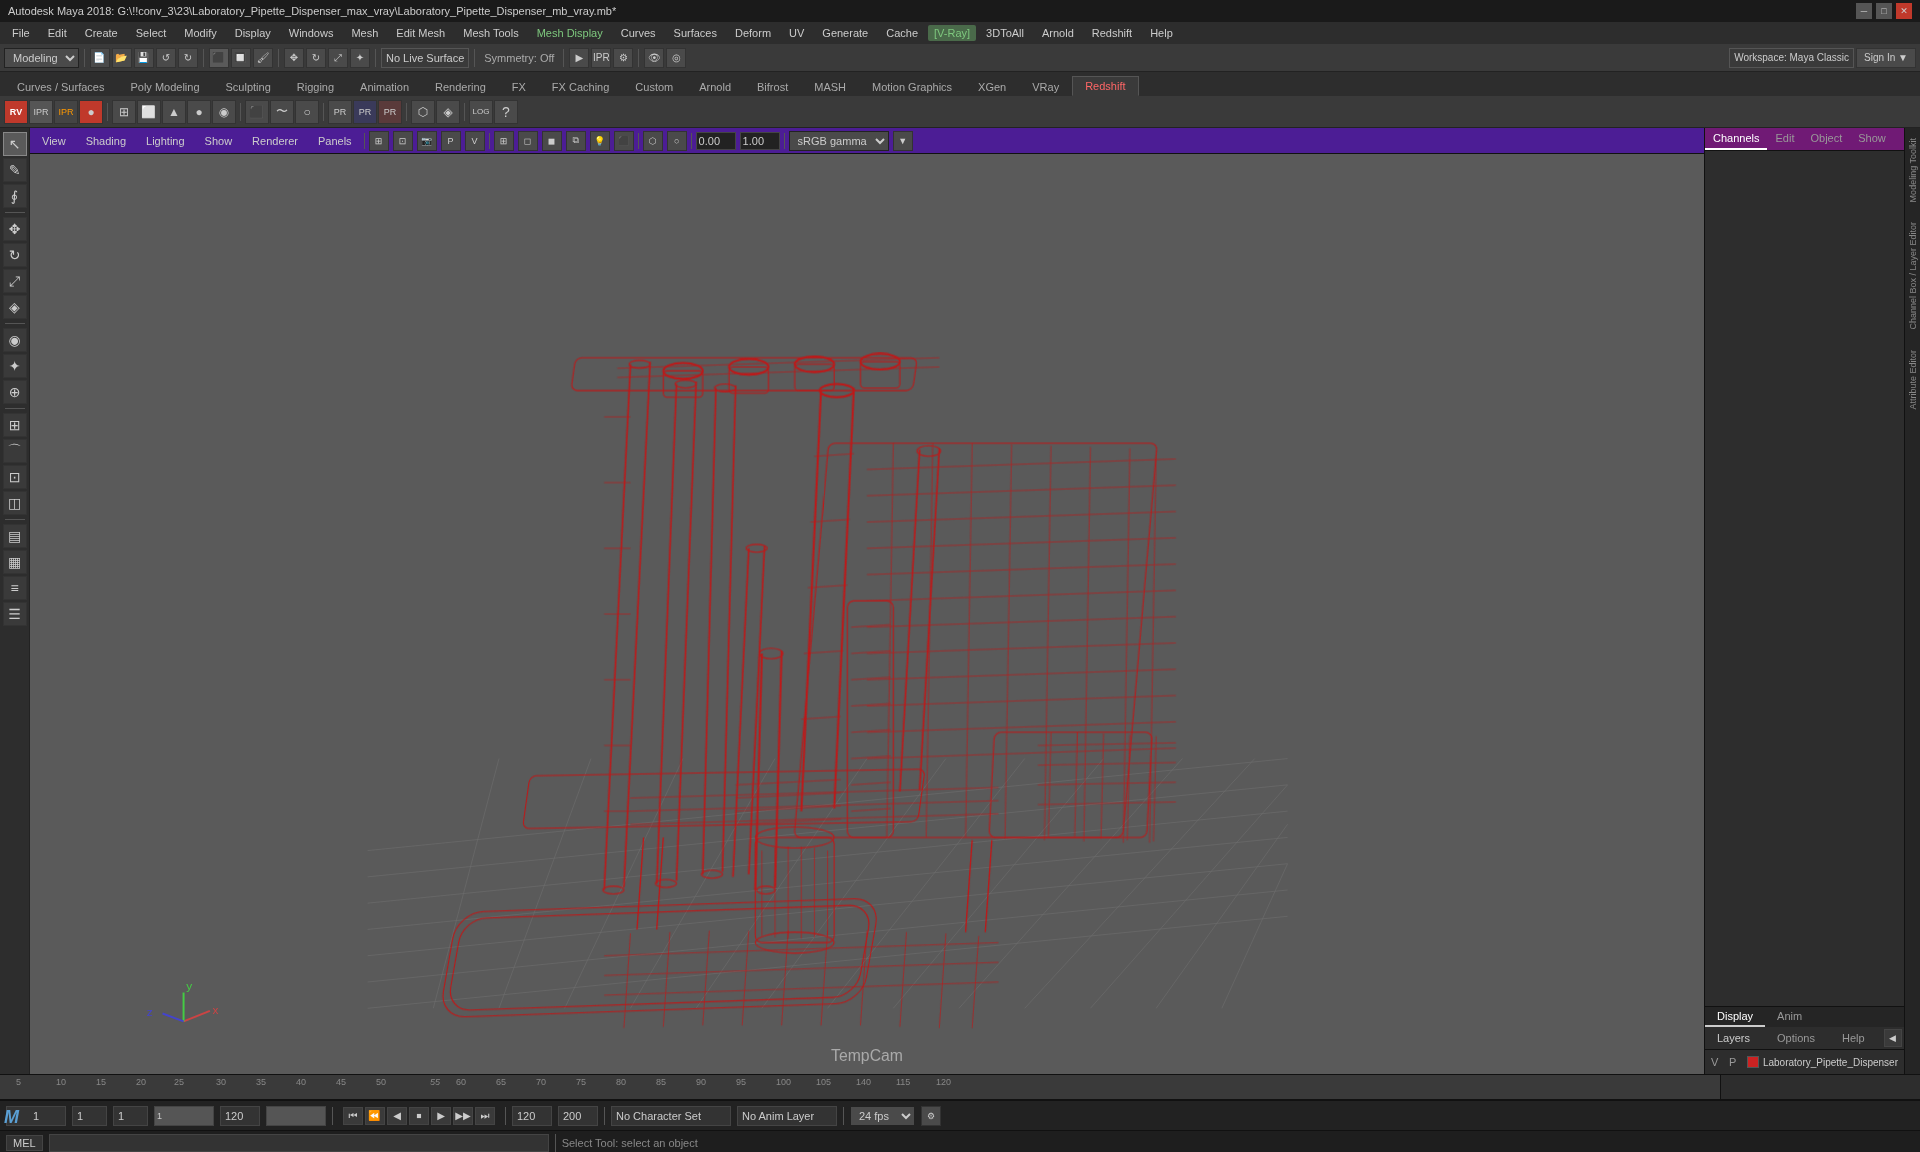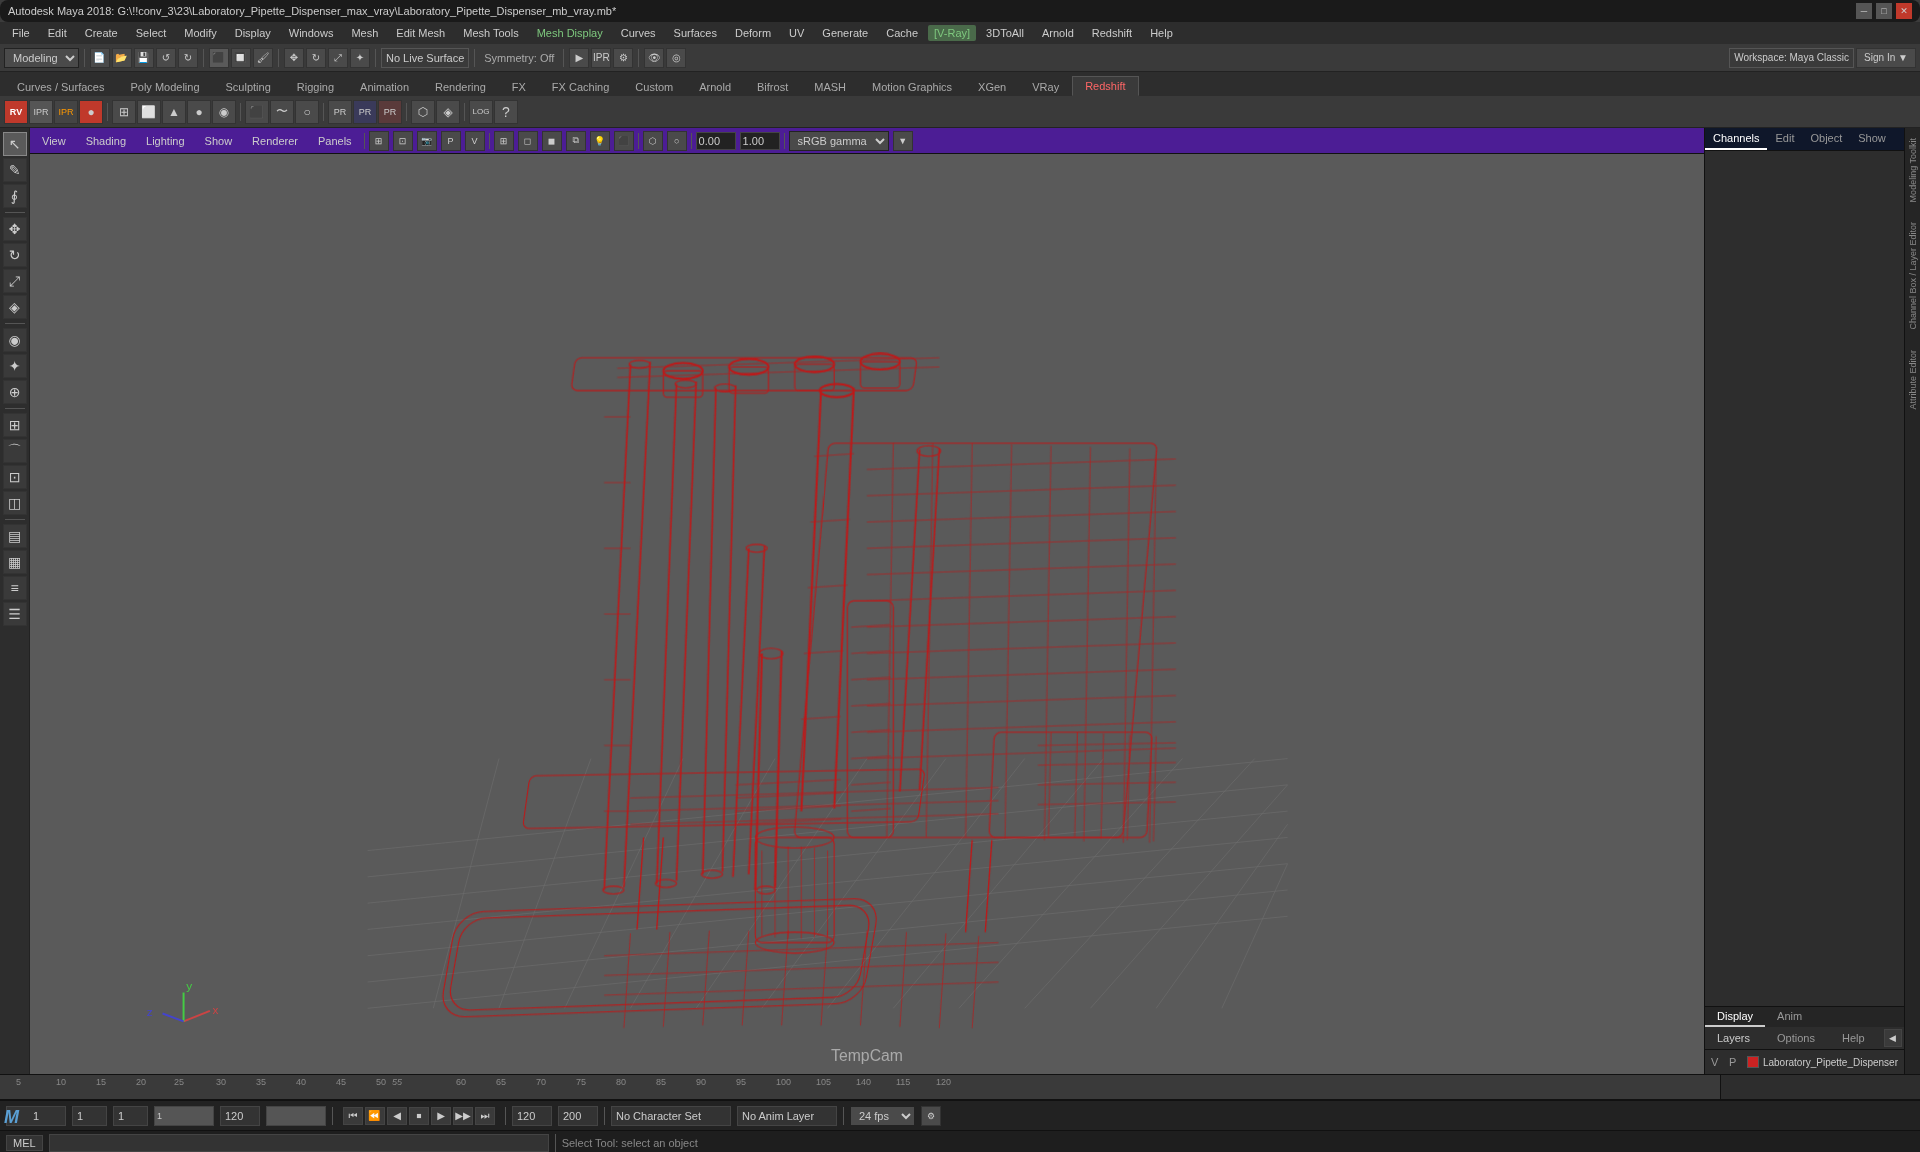--- a/index.html
+++ b/index.html
@@ -16,21 +16,20 @@
 
     
     #title-bar {
       width: 100%;
       height: 22px;
       background: #1a1a1a;
       display: flex;
       align-items: center;
       padding: 0 8px;
       justify-content: space-between;
-      border-radius: 8px;
     }
     #title-bar .title-text {
       font-size: 11px;
       color: #cccccc;
     }
     #title-bar .window-controls {
       display: flex;
       gap: 4px;
     }
     #title-bar .win-btn {
@@ -262,21 +261,21 @@
     
     #right-panel {
       width: 200px;
       background: #2d2d2d;
       border-left: 1px solid #111;
       display: flex;
       flex-direction: column;
     }
     #right-panel-tabs {
       display: flex;
-      background: #0f172a;
+      background: #701a75;
       border-bottom: 1px solid #111;
     }
     .rp-tab {
       padding: 4px 8px;
       font-size: 11px;
       color: #999;
       cursor: pointer;
     }
     .rp-tab.active { color: #fff; border-bottom: 2px solid #fff; }
     .rph-btn {
@@ -898,21 +897,21 @@
     <div class="tl-number" style="left:16px;">5</div>
     <div class="tl-number" style="left:56px;">10</div>
     <div class="tl-number" style="left:96px;">15</div>
     <div class="tl-number" style="left:136px;">20</div>
     <div class="tl-number" style="left:174px;">25</div>
     <div class="tl-number" style="left:216px;">30</div>
     <div class="tl-number" style="left:256px;">35</div>
     <div class="tl-number" style="left:296px;">40</div>
     <div class="tl-number" style="left:336px;">45</div>
     <div class="tl-number" style="left:376px;">50</div>
-    <div class="tl-number" style="left:392px;font-style:italic;">55</div>
+    <div class="tl-number" style="left:430px;font-style:italic;">55</div>
     <div class="tl-number" style="left:456px;">60</div>
     <div class="tl-number" style="left:496px;">65</div>
     <div class="tl-number" style="left:536px;">70</div>
     <div class="tl-number" style="left:576px;">75</div>
     <div class="tl-number" style="left:616px;">80</div>
     <div class="tl-number" style="left:656px;">85</div>
     <div class="tl-number" style="left:696px;">90</div>
     <div class="tl-number" style="left:736px;">95</div>
     <div class="tl-number" style="left:776px;">100</div>
     <div class="tl-number" style="left:816px;">105</div>

